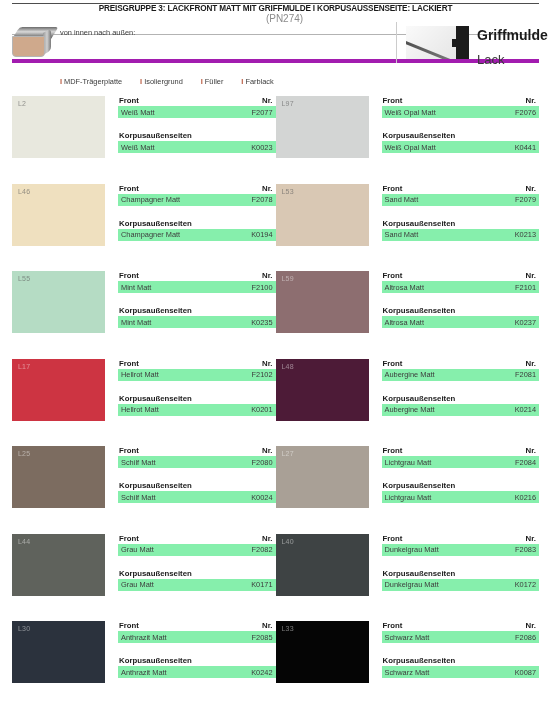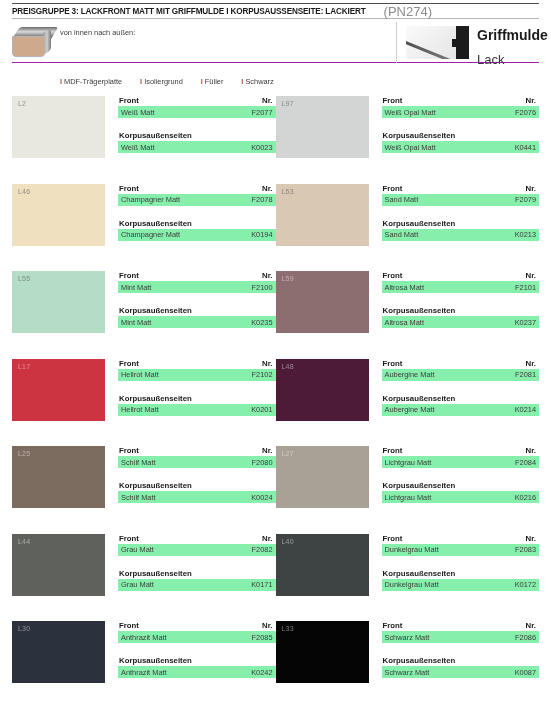--- a/index.html
+++ b/index.html
@@ -15,48 +15,49 @@
     overflow: hidden;
     position: relative;
   }
 
   
   .title-bar {
     position: absolute;
     left: 12px;
     top: 3px;
     width: 527px;
-    height: 16px;
+    height: 32px;
     border-top: 1.5px solid #4d4d4d;
     border-bottom: 1px solid #b3b3b3;
     display: flex;
     align-items: center;
     box-sizing: border-box;
+    flex-direction: column;
   }
   .title-text {
     font-size: 8.2px;
     font-weight: bold;
     letter-spacing: -0.15px;
     color: #1a1a1a;
     white-space: nowrap;
   }
   .title-code {
-    font-size: 13px;
+    font-size: 10px;
     color: #8c8c8c;
     margin-left: 18px;
     white-space: nowrap;
   }
 
   .legend-bar {
     position: absolute;
     left: 12px;
     top: 22px;
     width: 527px;
     height: 41px;
-    border-bottom: 1px solid #a21caf;
+    border-bottom: 4px solid #a21caf;
     box-sizing: border-box;
   }
 
   .edge-thumb {
     position: absolute;
     left: 0px;
     top: 5px;
     width: 39px;
     height: 30px;
   }
@@ -253,21 +254,21 @@
     <div class="rightface"></div>
     <div class="body"></div>
   </div>
 
   <div class="legend-text">
     <div class="legend-line1">von innen nach außen:</div>
     <div class="legend-layers">
       <div class="legend-layer"><span class="bar">I</span><span>MDF-Trägerplatte</span></div>
       <div class="legend-layer"><span class="bar">I</span><span>Isoliergrund</span></div>
       <div class="legend-layer"><span class="bar">I</span><span>Füller</span></div>
-      <div class="legend-layer"><span class="bar">I</span><span>Schwarz</span></div>
+      <div class="legend-layer"><span class="bar">I</span><span>Farblack</span></div>
     </div>
   </div>
 
   <div class="handle-block">
     <div class="handle-thumb">
       <div class="dark"></div>
       <div class="diag"></div>
       <div class="notch"></div>
     </div>
     <div class="handle-labels">

